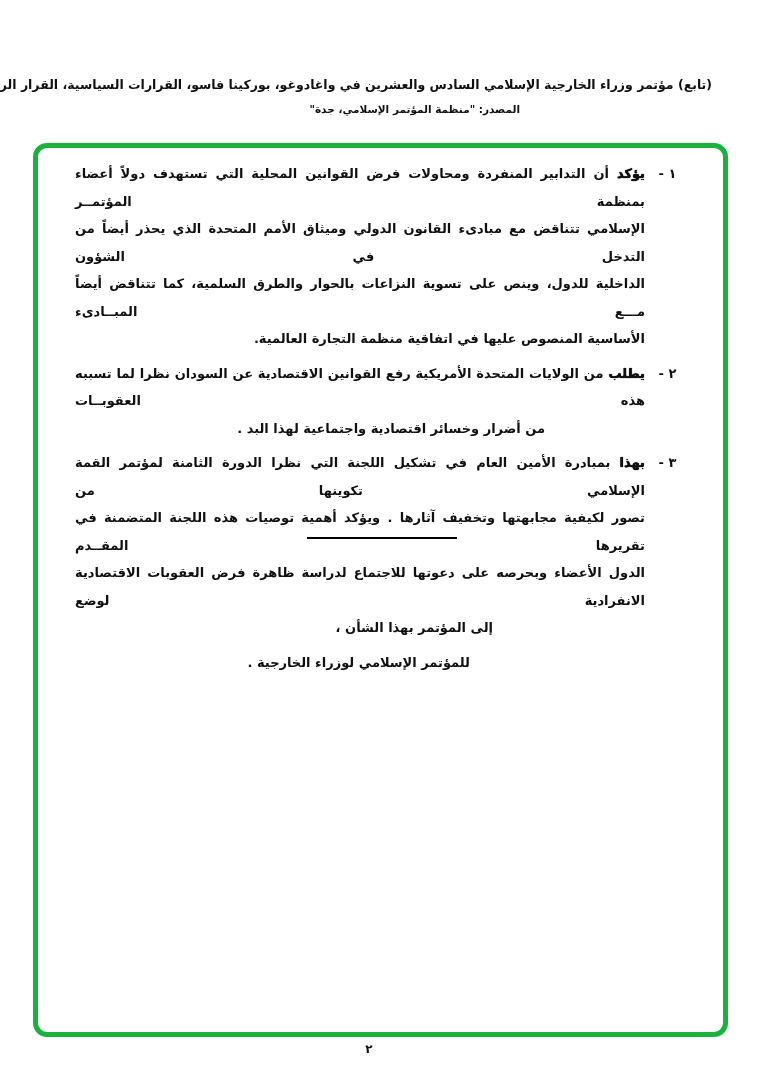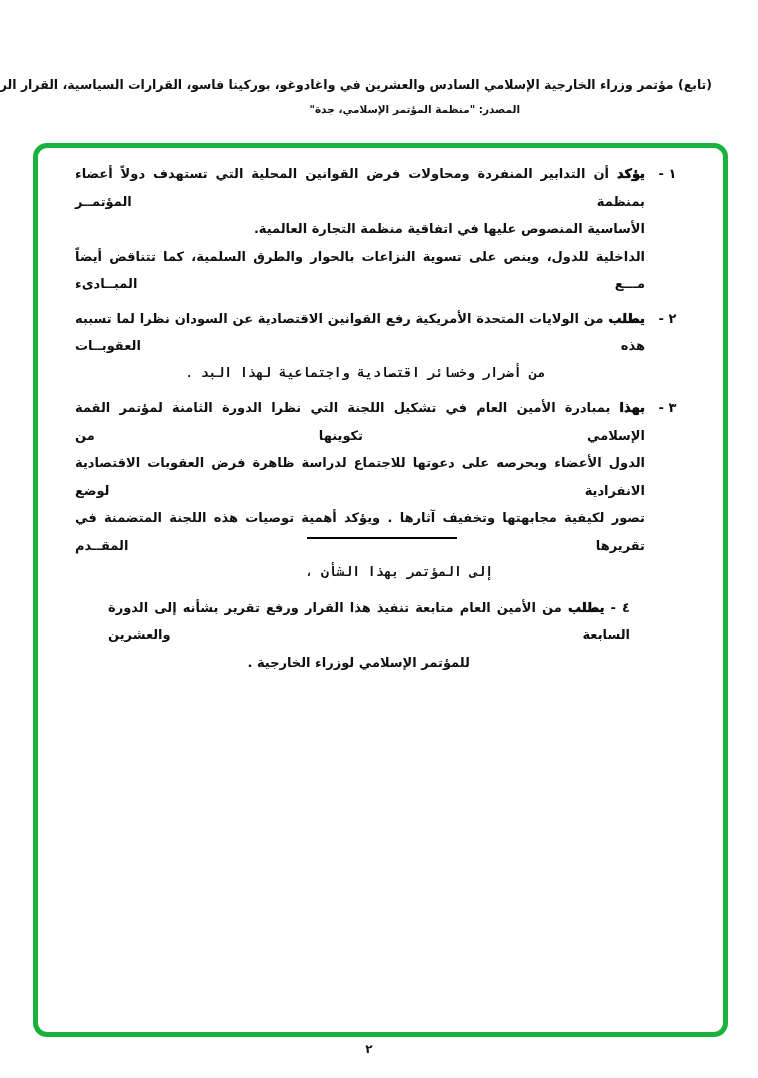--- a/index.html
+++ b/index.html
@@ -82,22 +82,22 @@
     width: 45px;
     flex: 0 0 45px;
     text-align: center;
     white-space: nowrap;
   }
   .textcell { width: 570px; flex: 0 0 570px; }
 
   .line { direction: rtl; }
   .j { text-align: justify; text-align-last: justify; }
   .s { text-align: right; }
-  .ind-100 { text-align: right; padding-right: 100px; font-family: Liberation Mono, monospace; }
-  .ind-152 { text-align: right; padding-right: 152px; font-family: Liberation Mono, monospace; }
+  .ind-100 { text-align: right; padding-right: 100px; }
+  .ind-152 { text-align: right; padding-right: 152px; }
   .ind-160 { text-align: right; padding-right: 160px; }
 
   .kw { text-shadow: 0 0 0.7px #000, 0 0 0.7px #000; }
 
   
   .clause4 {
     margin-top: 7px;
     margin-right: 93px;  
     margin-left: 100px;
     width: 522px;
@@ -132,45 +132,45 @@
   <div class="hdr2">المصدر:  "منظمة المؤتمر الإسلامي، جدة"</div>
 
   <div class="frame" style="border-color: rgb(24, 178, 60);"></div>
 
   <div class="content">
 
     <div class="row">
       <div class="numcell">١ -</div>
       <div class="textcell">
         <div class="line j"><b class="kw">يؤكد</b> <span>أن التدابير المنفردة ومحاولات فرض القوانين المحلية التي تستهدف دولاً أعضاء بمنظمة المؤتمــر</span></div>
+        <div class="line j">الإسلامي تتناقض مع مبادىء القانون الدولي وميثاق الأمم المتحدة الذي يحذر أيضاً من التدخل في الشؤون</div>
+        <div class="line j">الداخلية للدول، وينص على تسوية النزاعات بالحوار والطرق السلمية، كما تتناقض أيضاً مـــع المبــادىء</div>
         <div class="line s">الأساسية المنصوص عليها في اتفاقية منظمة التجارة العالمية.</div>
-        <div class="line j">الداخلية للدول، وينص على تسوية النزاعات بالحوار والطرق السلمية، كما تتناقض أيضاً مـــع المبــادىء</div>
       </div>
     </div>
 
     <div class="row">
       <div class="numcell">٢ -</div>
       <div class="textcell">
         <div class="line j"><b class="kw">يطلب</b> <span>من الولايات المتحدة الأمريكية رفع القوانين الاقتصادية عن السودان نظرا لما تسببه هذه العقوبــات</span></div>
         <div class="line ind-100">من أضرار وخسائر اقتصادية واجتماعية لهذا البد .</div>
       </div>
     </div>
 
     <div class="row">
       <div class="numcell">٣ -</div>
       <div class="textcell">
         <div class="line j"><b class="kw">بهذا</b> <span>بمبادرة الأمين العام في تشكيل اللجنة التي نظرا الدورة الثامنة لمؤتمر القمة الإسلامي تكوينها من</span></div>
+        <div class="line j">تصور لكيفية مجابهتها وتخفيف آثارها . ويؤكد أهمية توصيات هذه اللجنة المتضمنة في تقريرها المقــدم</div>
         <div class="line j">الدول الأعضاء وبحرصه على دعوتها للاجتماع لدراسة ظاهرة فرض العقوبات الاقتصادية الانفرادية لوضع</div>
-        <div class="line j">تصور لكيفية مجابهتها وتخفيف آثارها . ويؤكد أهمية توصيات هذه اللجنة المتضمنة في تقريرها المقــدم</div>
         <div class="line ind-152">إلى المؤتمر بهذا الشأن ،</div>
       </div>
     </div>
 
     <div class="clause4">
-      <div class="line j"><span>٤ -</span> <b class="kw">يطلب</b> <span>من الأمين العام متابعة تنفيذ هذا القرار ورفع تقرير بشأنه إلى الدورة السابعة والعشرين</span></div>
       <div class="line ind-160">للمؤتمر الإسلامي لوزراء الخارجية .</div>
     </div>
 
   </div>
 
   <div class="sep"></div>
 
   <div class="pagenum">٢</div>
 
 </div>

